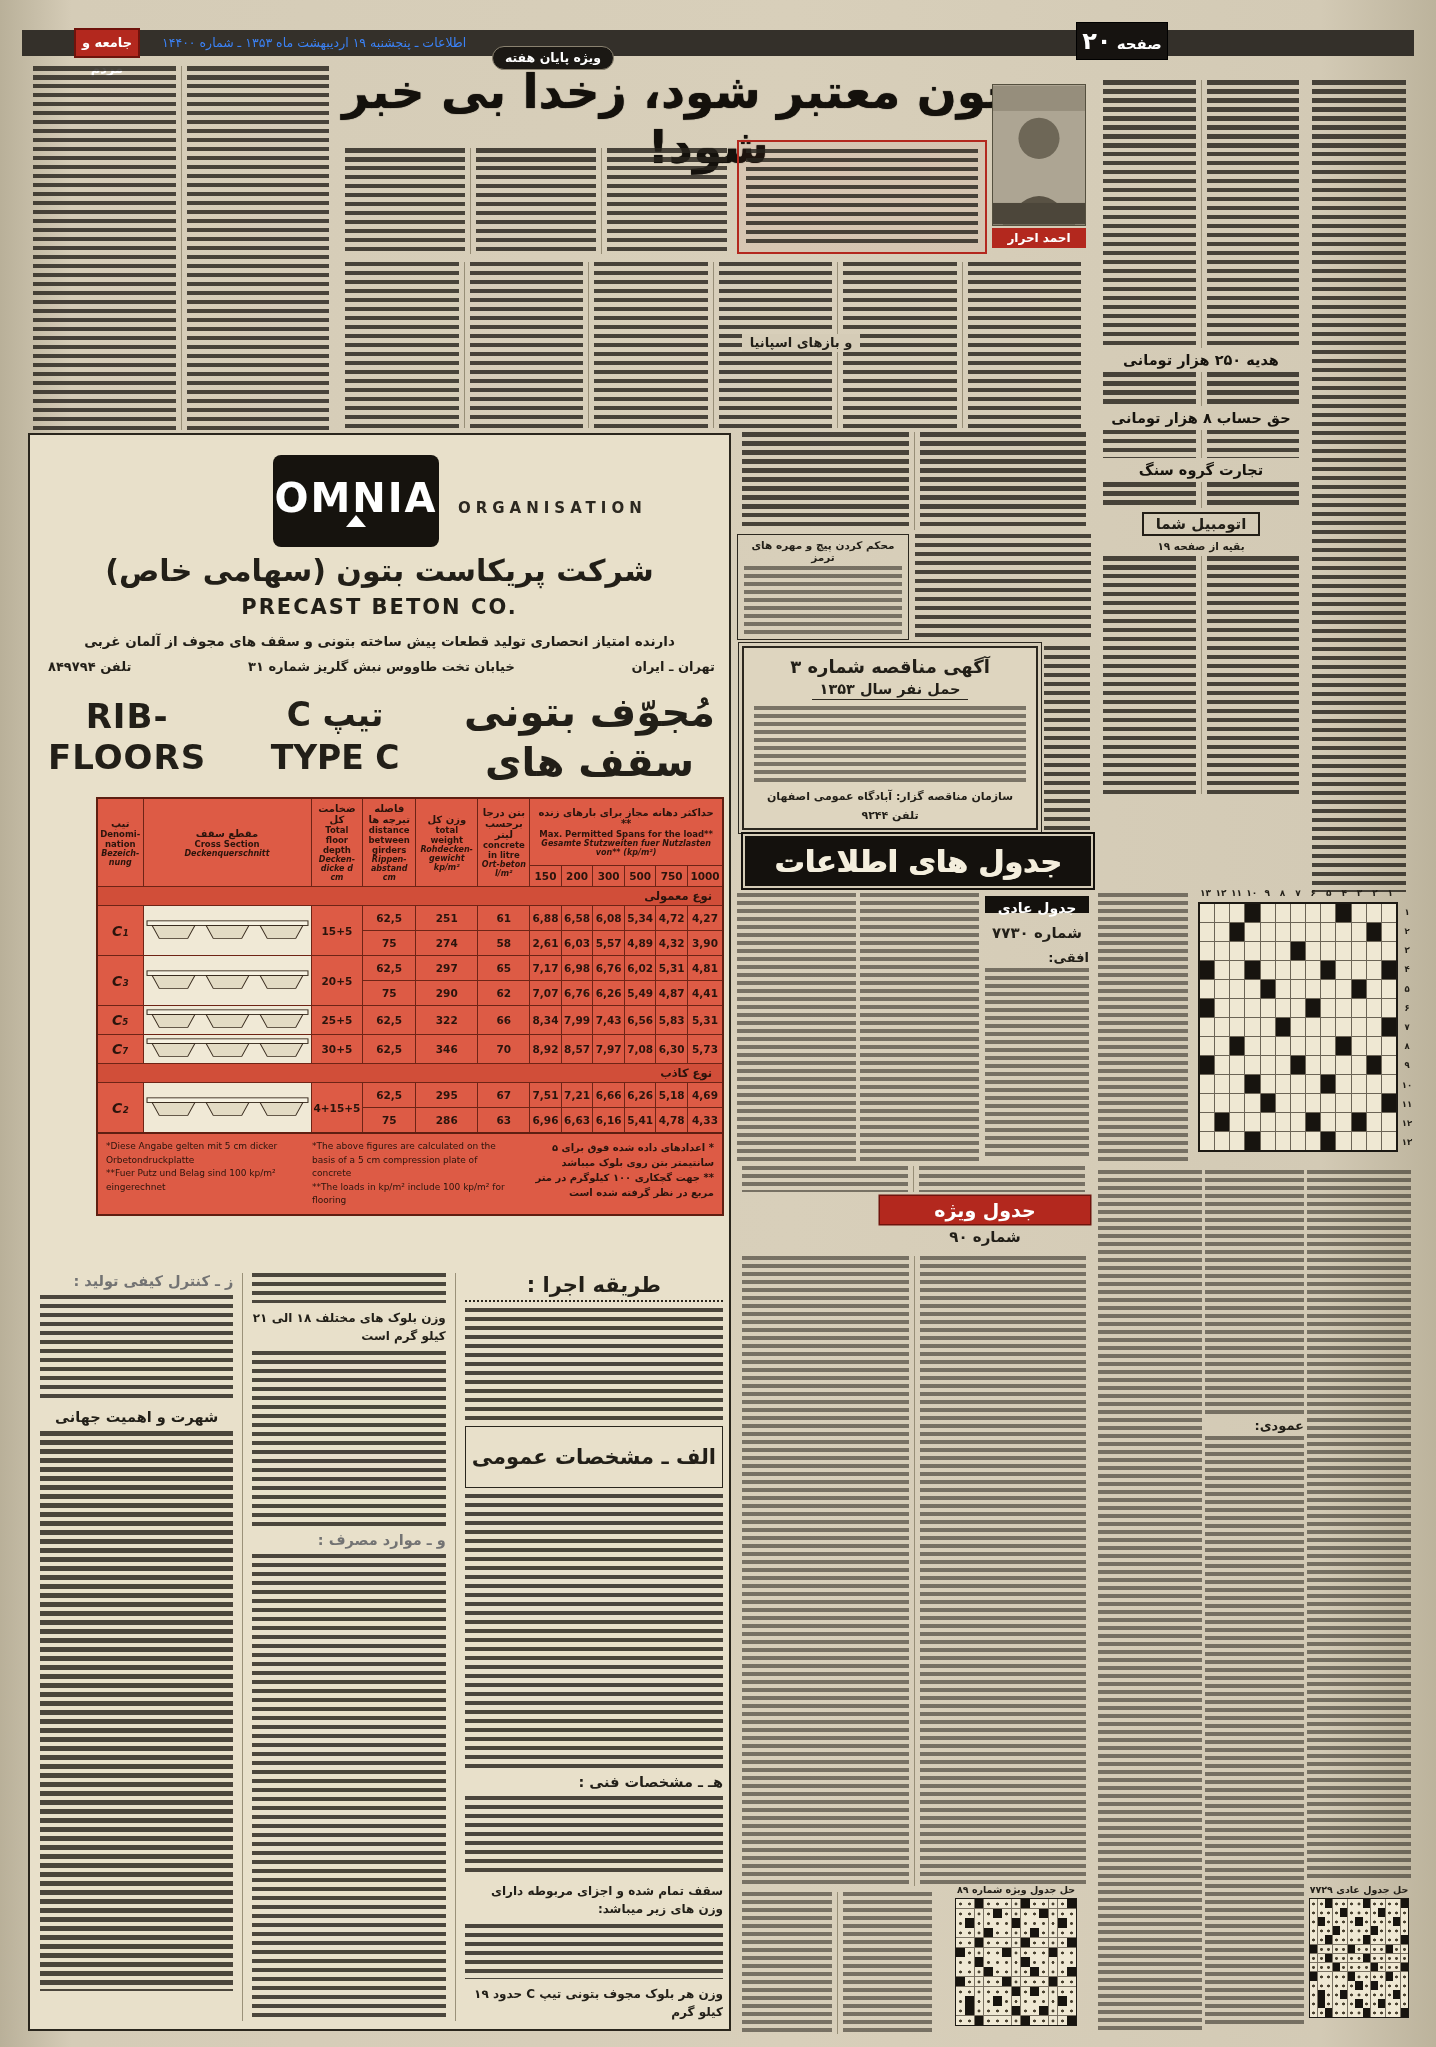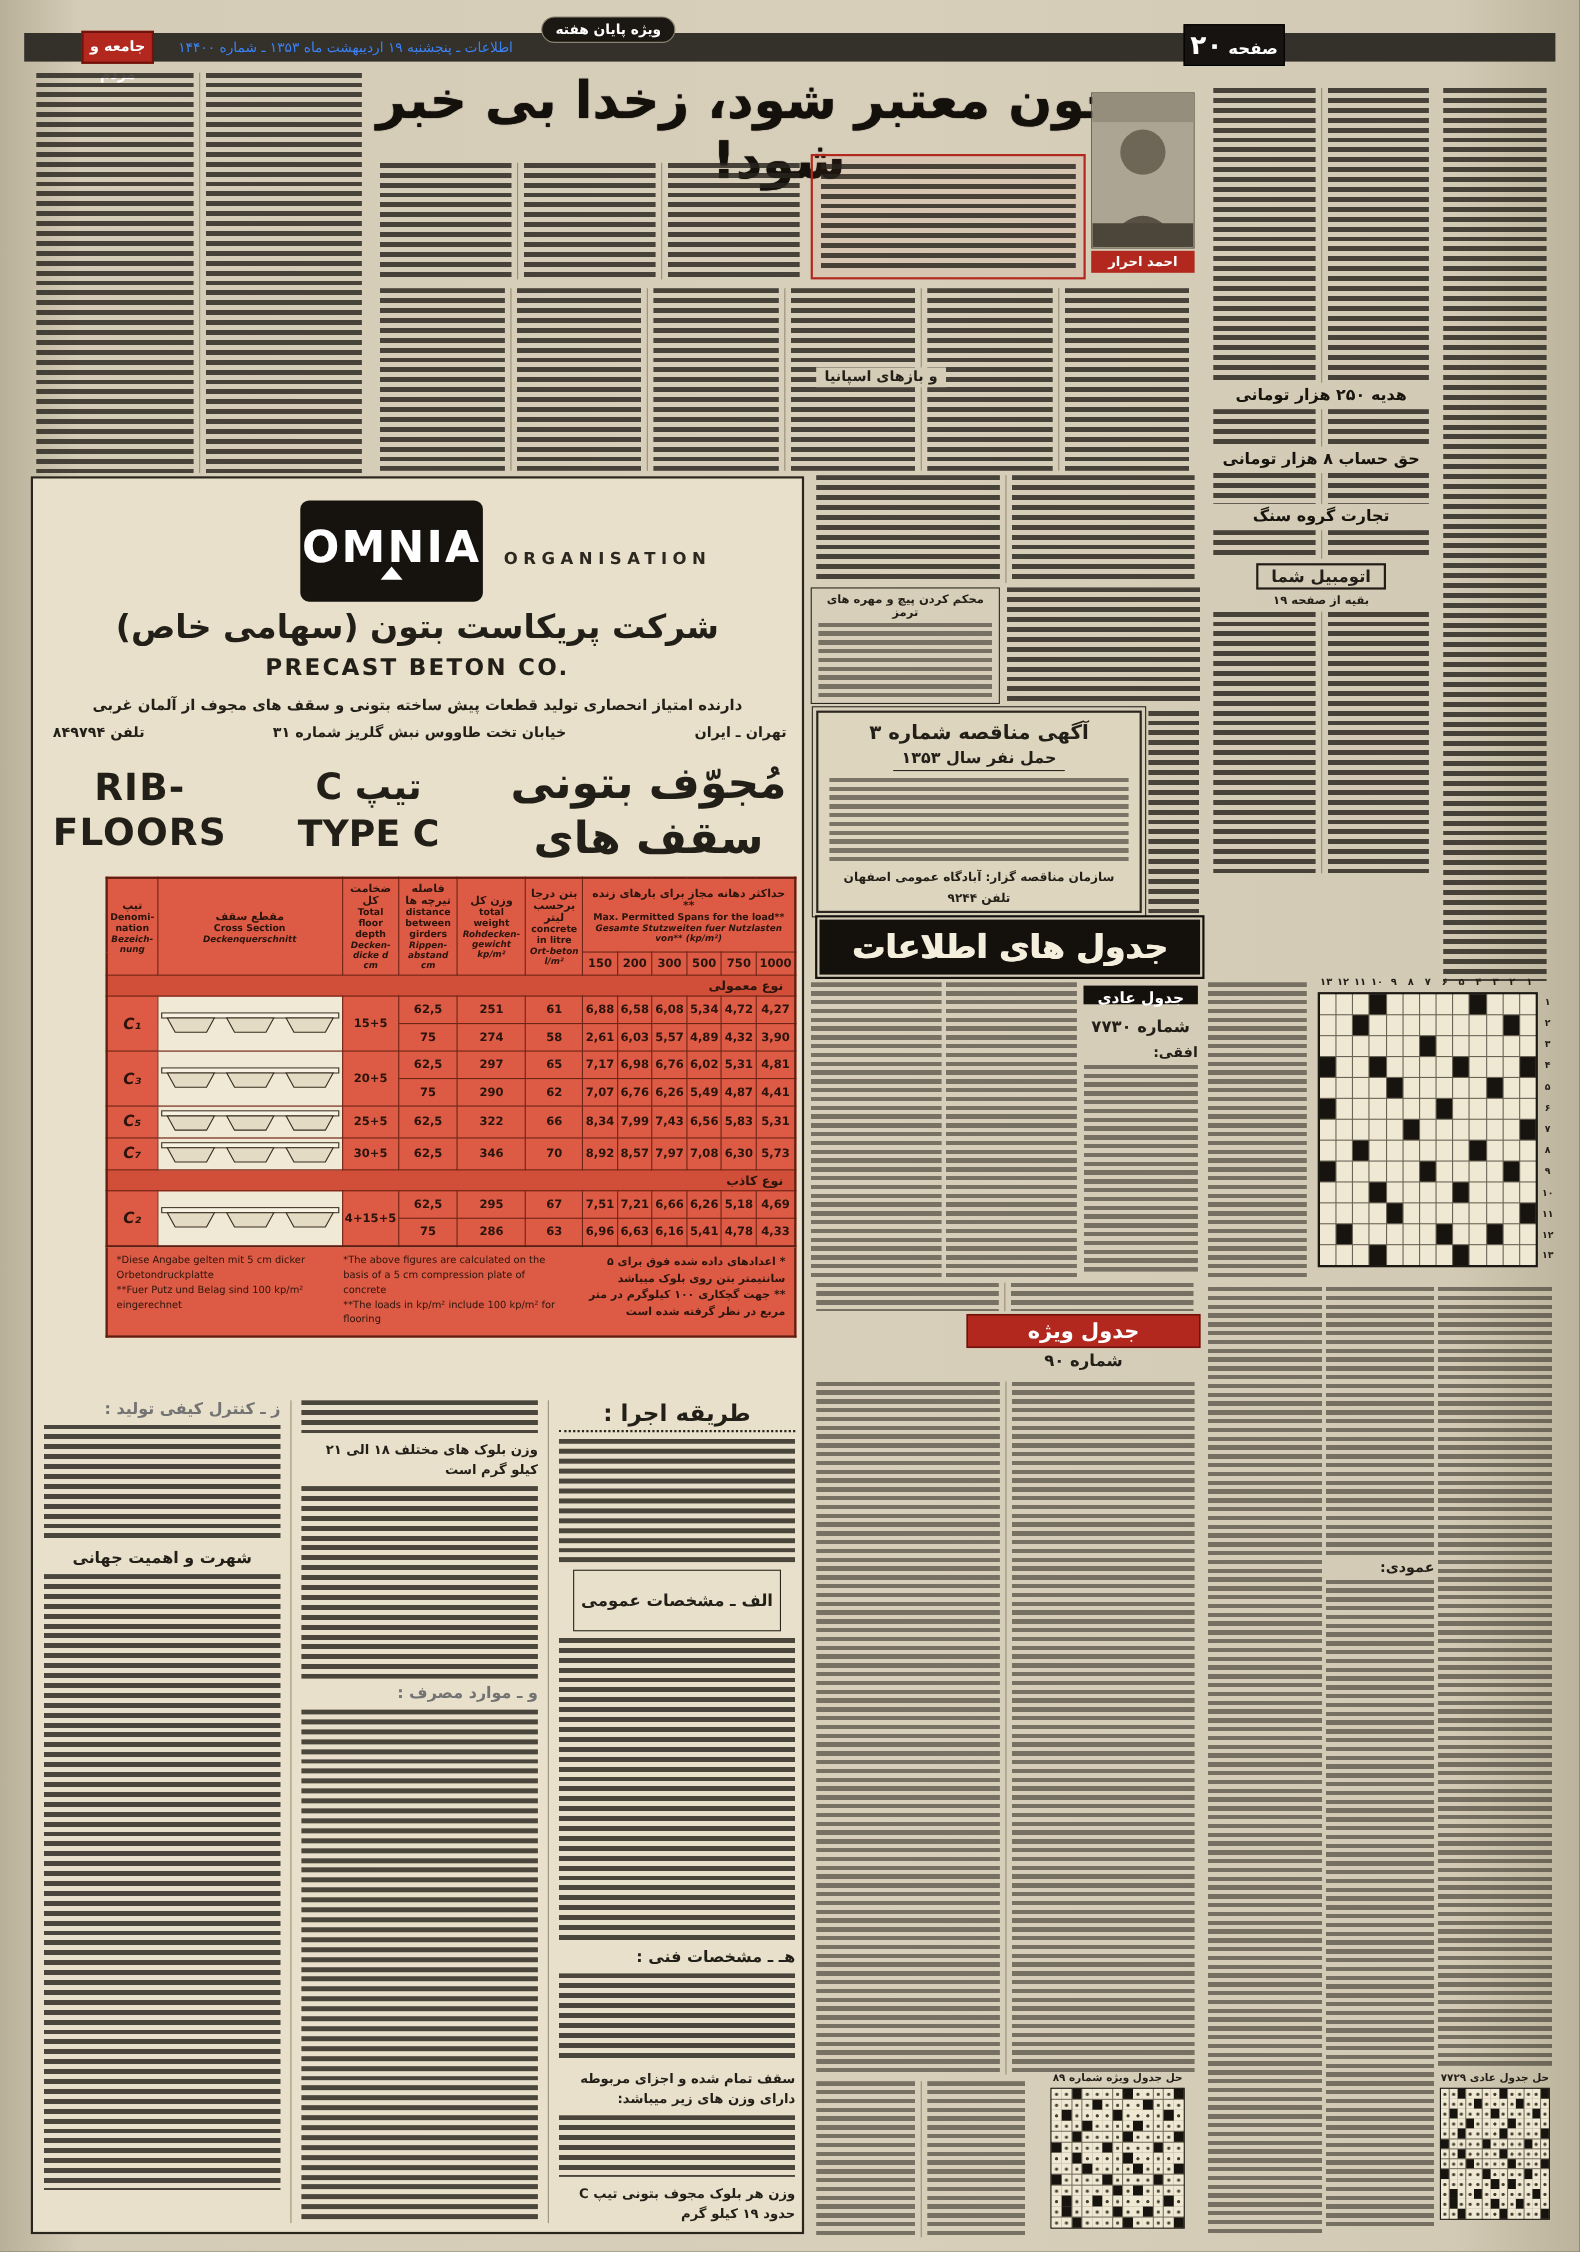--- a/index.html
+++ b/index.html
@@ -81,38 +81,38 @@
   .spans td.depth{font-weight:bold;font-size:10.5px;width:46px}
   .spans td.num{font-size:10.5px;font-weight:bold;padding:6px 2px}
   .spans tr.group td{text-align:right;font-weight:bold;font-size:11.5px;padding:2px 10px;background:#d14e39;direction:rtl}
   .footnotes{display:flex;direction:ltr;gap:10px;background:#dd5b45;border:2px solid #5e1f12;border-top:none;padding:6px 8px;color:#2b140c}
   .footnotes>div{flex:1;font-size:9px;line-height:1.5}
   .footnotes .fa{direction:rtl;text-align:right;font-size:10px;font-weight:bold}
   .sections{display:flex;gap:9px}
   .sections .scol{flex:1;display:flex;flex-direction:column;gap:6px}
   .sections .scol+.scol{border-inline-start:1px solid #9a9179;padding-inline-start:9px}
   .sec-h1{font-size:21px;font-weight:bold;text-align:center;border-bottom:2px dotted #2a261d;padding-bottom:3px}
-  .sec-h2{font-size:15px;font-weight:bold;text-align:center;border:1.5px solid #2a261d;padding:18px 6px;width:max-content;margin:0 auto}
+  .sec-h2{font-size:21px;font-weight:bold;text-align:center;border:1.5px solid #2a261d;padding:18px 6px;width:max-content;margin:0 auto}
   .sec-h3{font-size:14.5px;font-weight:bold;text-align:right}
   .sec-h3.red{color:#737373}
   .sec-line{font-size:12px;font-weight:bold;text-align:right;line-height:1.5}
 </style>
 </head>
 <body>
 
 <div class="page">
 
   <div class="abs topbar" style="left:22px;top:30px;width:1392px;height:26px">
     <div class="issue">اطلاعات ـ پنجشنبه ۱۹ اردیبهشت ماه ۱۳۵۳ ـ شماره ۱۴۴۰۰</div>
   </div>
   <div class="abs pagebox" style="left:1076px;top:22px;width:92px;height:38px">
     <span>صفحه</span>
     <b>۲۰</b>
   </div>
-  <div class="abs badge-weekend" style="left:492px;top:15px;width:122px;height:24px">ویژه پایان هفته</div>
+  <div class="abs badge-weekend" style="left:492px;top:46px;width:122px;height:24px">ویژه پایان هفته</div>
   <div class="abs badge-section" style="left:74px;top:28px;width:66px;height:30px">جامعه و مردم</div>
 
   <div class="abs headline" style="left:336px;top:64px;width:744px;height:64px">...چون معتبر شود، زخدا بی خبر شود!</div>
 
   <div class="abs" style="left:992px;top:84px;width:94px;height:142px;border:1px solid #55503f">
     <svg viewBox="0 0 94 142" style="width:100%;height:100%;display:block">
       <rect width="94" height="142" fill="#ada593"></rect>
       <rect width="94" height="26" fill="#968e7c"></rect>
       <circle cx="47" cy="54" r="21" fill="#6e6757"></circle>
       <path d="M10 142 q37 -58 74 0 z" fill="#595244"></path>

